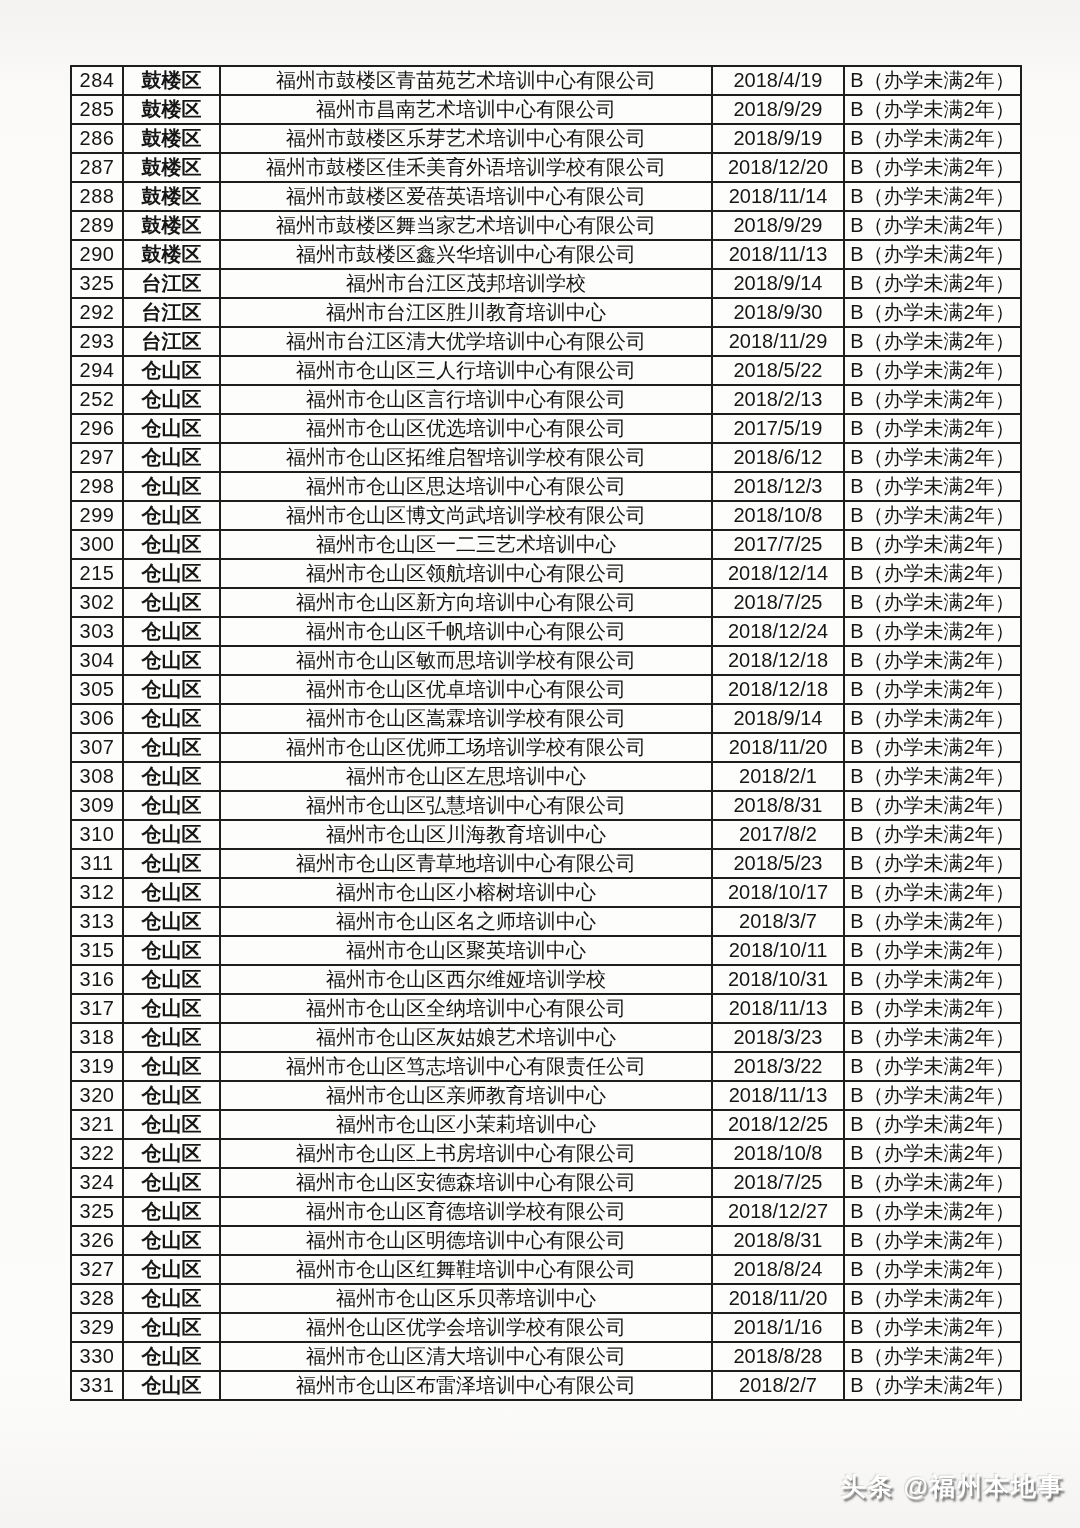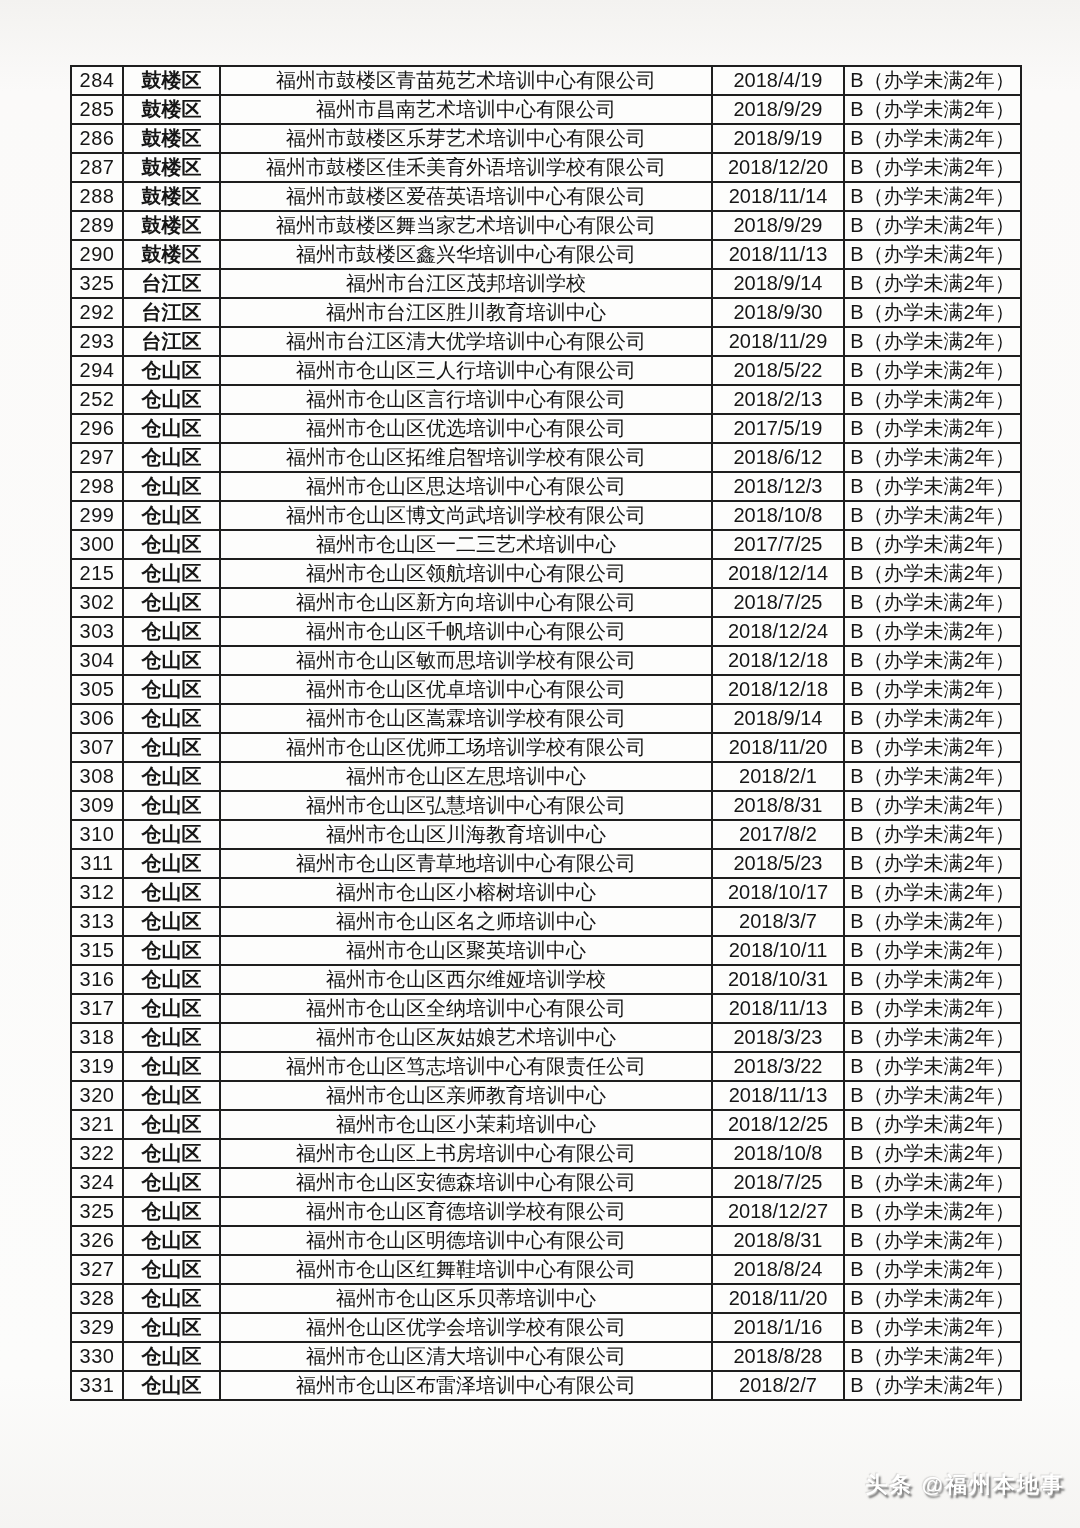--- a/index.html
+++ b/index.html
@@ -46,21 +46,21 @@
   td.col-rating {
     width: 175px;
     text-align: left;
     padding-left: 7px;
     font-size: 19px;
   }
   .watermark {
     position: absolute;
     top: 1470px;
     right: 15px;
-    font-size: 22px;
+    font-size: 25px;
     font-weight: bold;
     letter-spacing: 2px;
     color: #ffffff;
     text-shadow: 2px 3px 2px rgba(105,105,105,0.9), -1px -1px 1px rgba(160,160,160,0.35);
     white-space: nowrap;
   }
 </style>
 </head>
 <body>
 

